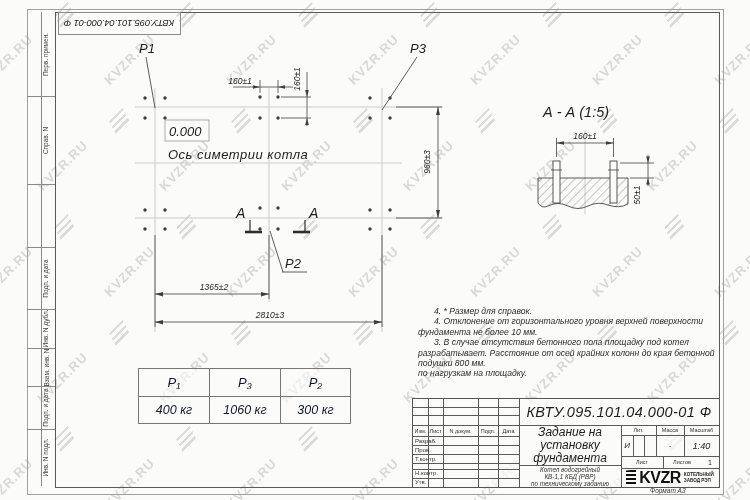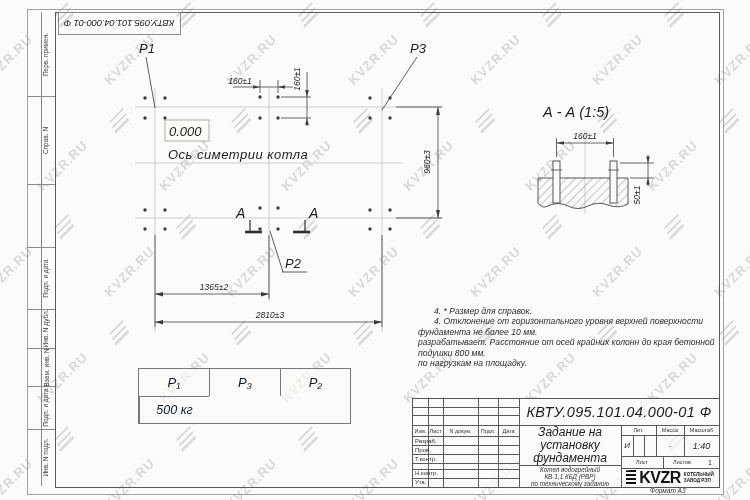--- a/index.html
+++ b/index.html
@@ -292,30 +292,33 @@
       <text x="43" y="25" font-size="14.5">А - А (1:5)</text>
       <text x="85" y="47" font-size="8.5" text-anchor="middle">160±1</text>
       <text x="140" y="103" font-size="8.5" text-anchor="middle" transform="rotate(-90 140 103)">50±1</text>
     </g>
   </svg>
 
   <div class="abs notes">
     <div class="ind">4. * Размер для справок.</div>
     <div class="ind">4. Отклонение от горизонтального уровня верхней поверхности</div>
     <div>фундамента не более 10 мм.</div>
+    <div class="ind">3. В случае отсутствия бетонного пола площадку под котел</div>
     <div>разрабатывает. Расстояние от осей крайних колонн до края бетонной</div>
     <div>подушки 800 мм.</div>
     <div>по нагрузкам на площадку.</div>
   </div>
 
   <div class="abs ltable">
     <div class="lt-h">P₁</div>
     <div class="lt-h bl">P₃</div>
     <div class="lt-h bl">P₂</div>
-    <div class="lt-v bl bt">500 кг</div>
+    <div class="lt-v bt">400 кг</div>
+    <div class="lt-v bl bt">1060 кг</div>
+    <div class="lt-v bl bt">300 кг</div>
   </div>
 
   <div class="abs tblock">
 
     <div class="tb-line" style="left:106px;top:0;width:1px;height:88px;"></div>
     <div class="tb-line" style="left:208px;top:26px;width:1px;height:62px;"></div>
     <div class="tb-line" style="left:106px;top:26px;width:200px;height:1px;"></div>
     <div class="tb-line" style="left:0;top:8px;width:106px;height:1px;"></div>
     <div class="tb-line" style="left:0;top:16px;width:106px;height:1px;"></div>
     <div class="tb-line" style="left:0;top:26px;width:106px;height:1px;"></div>

